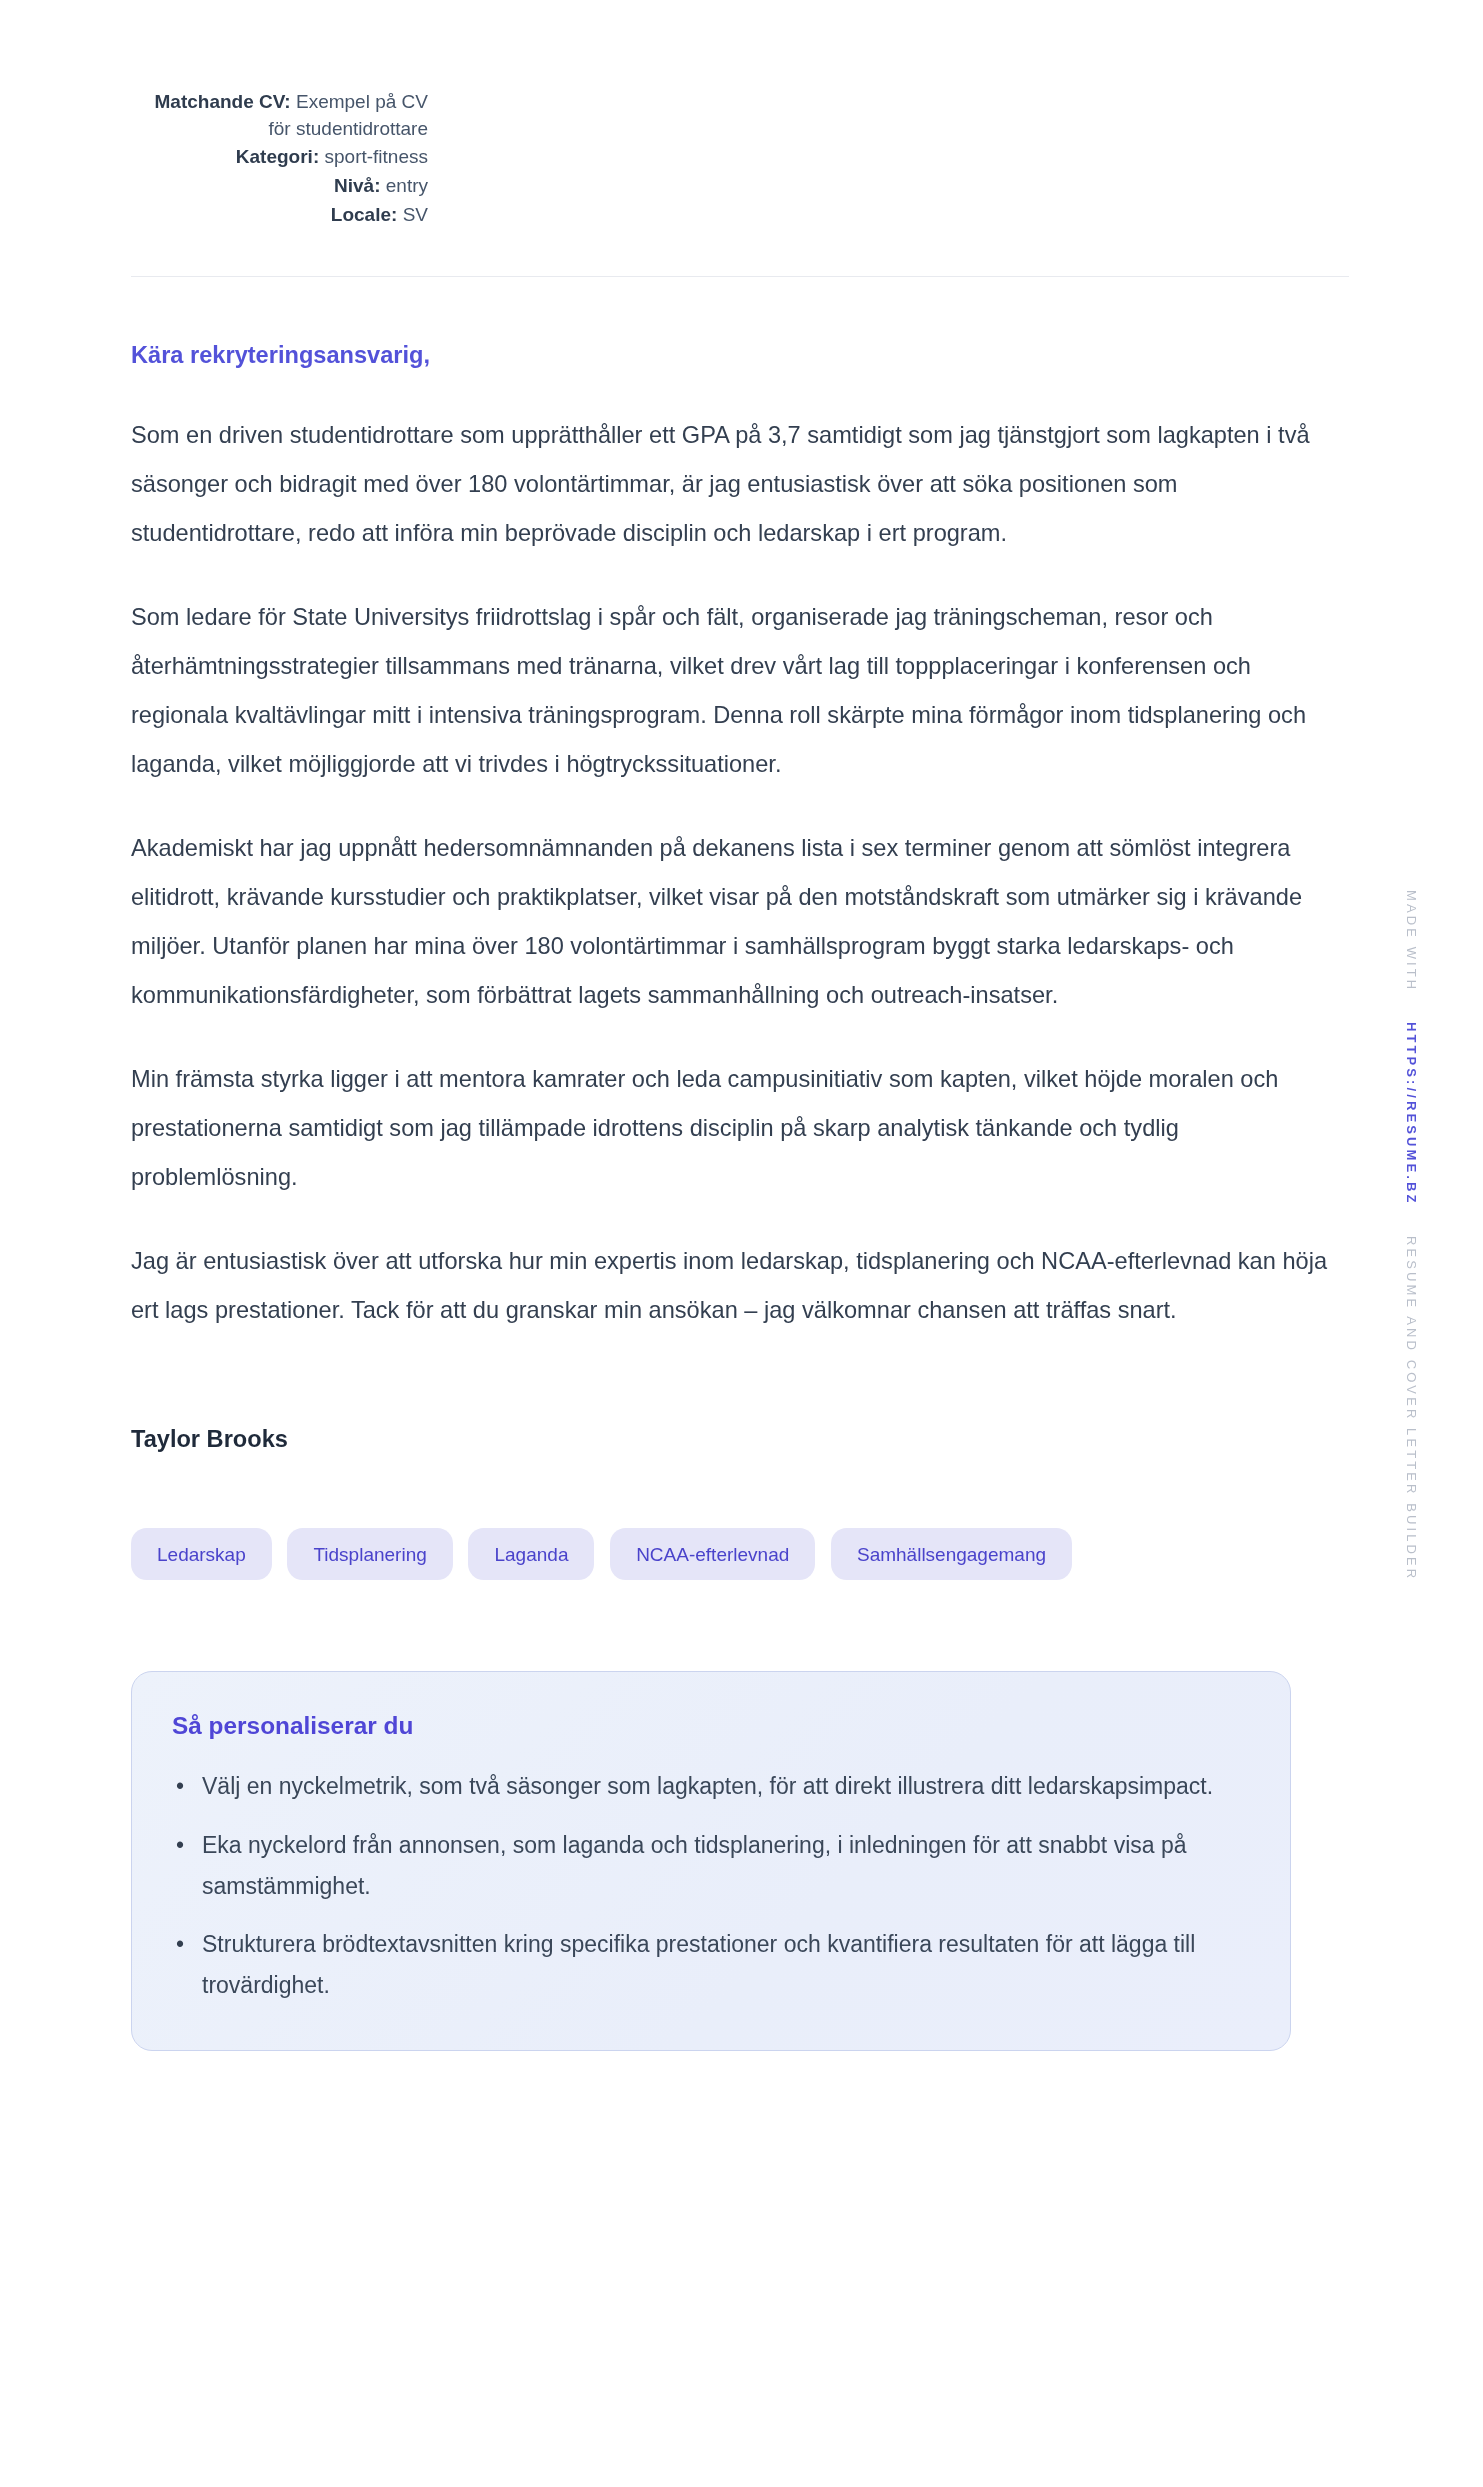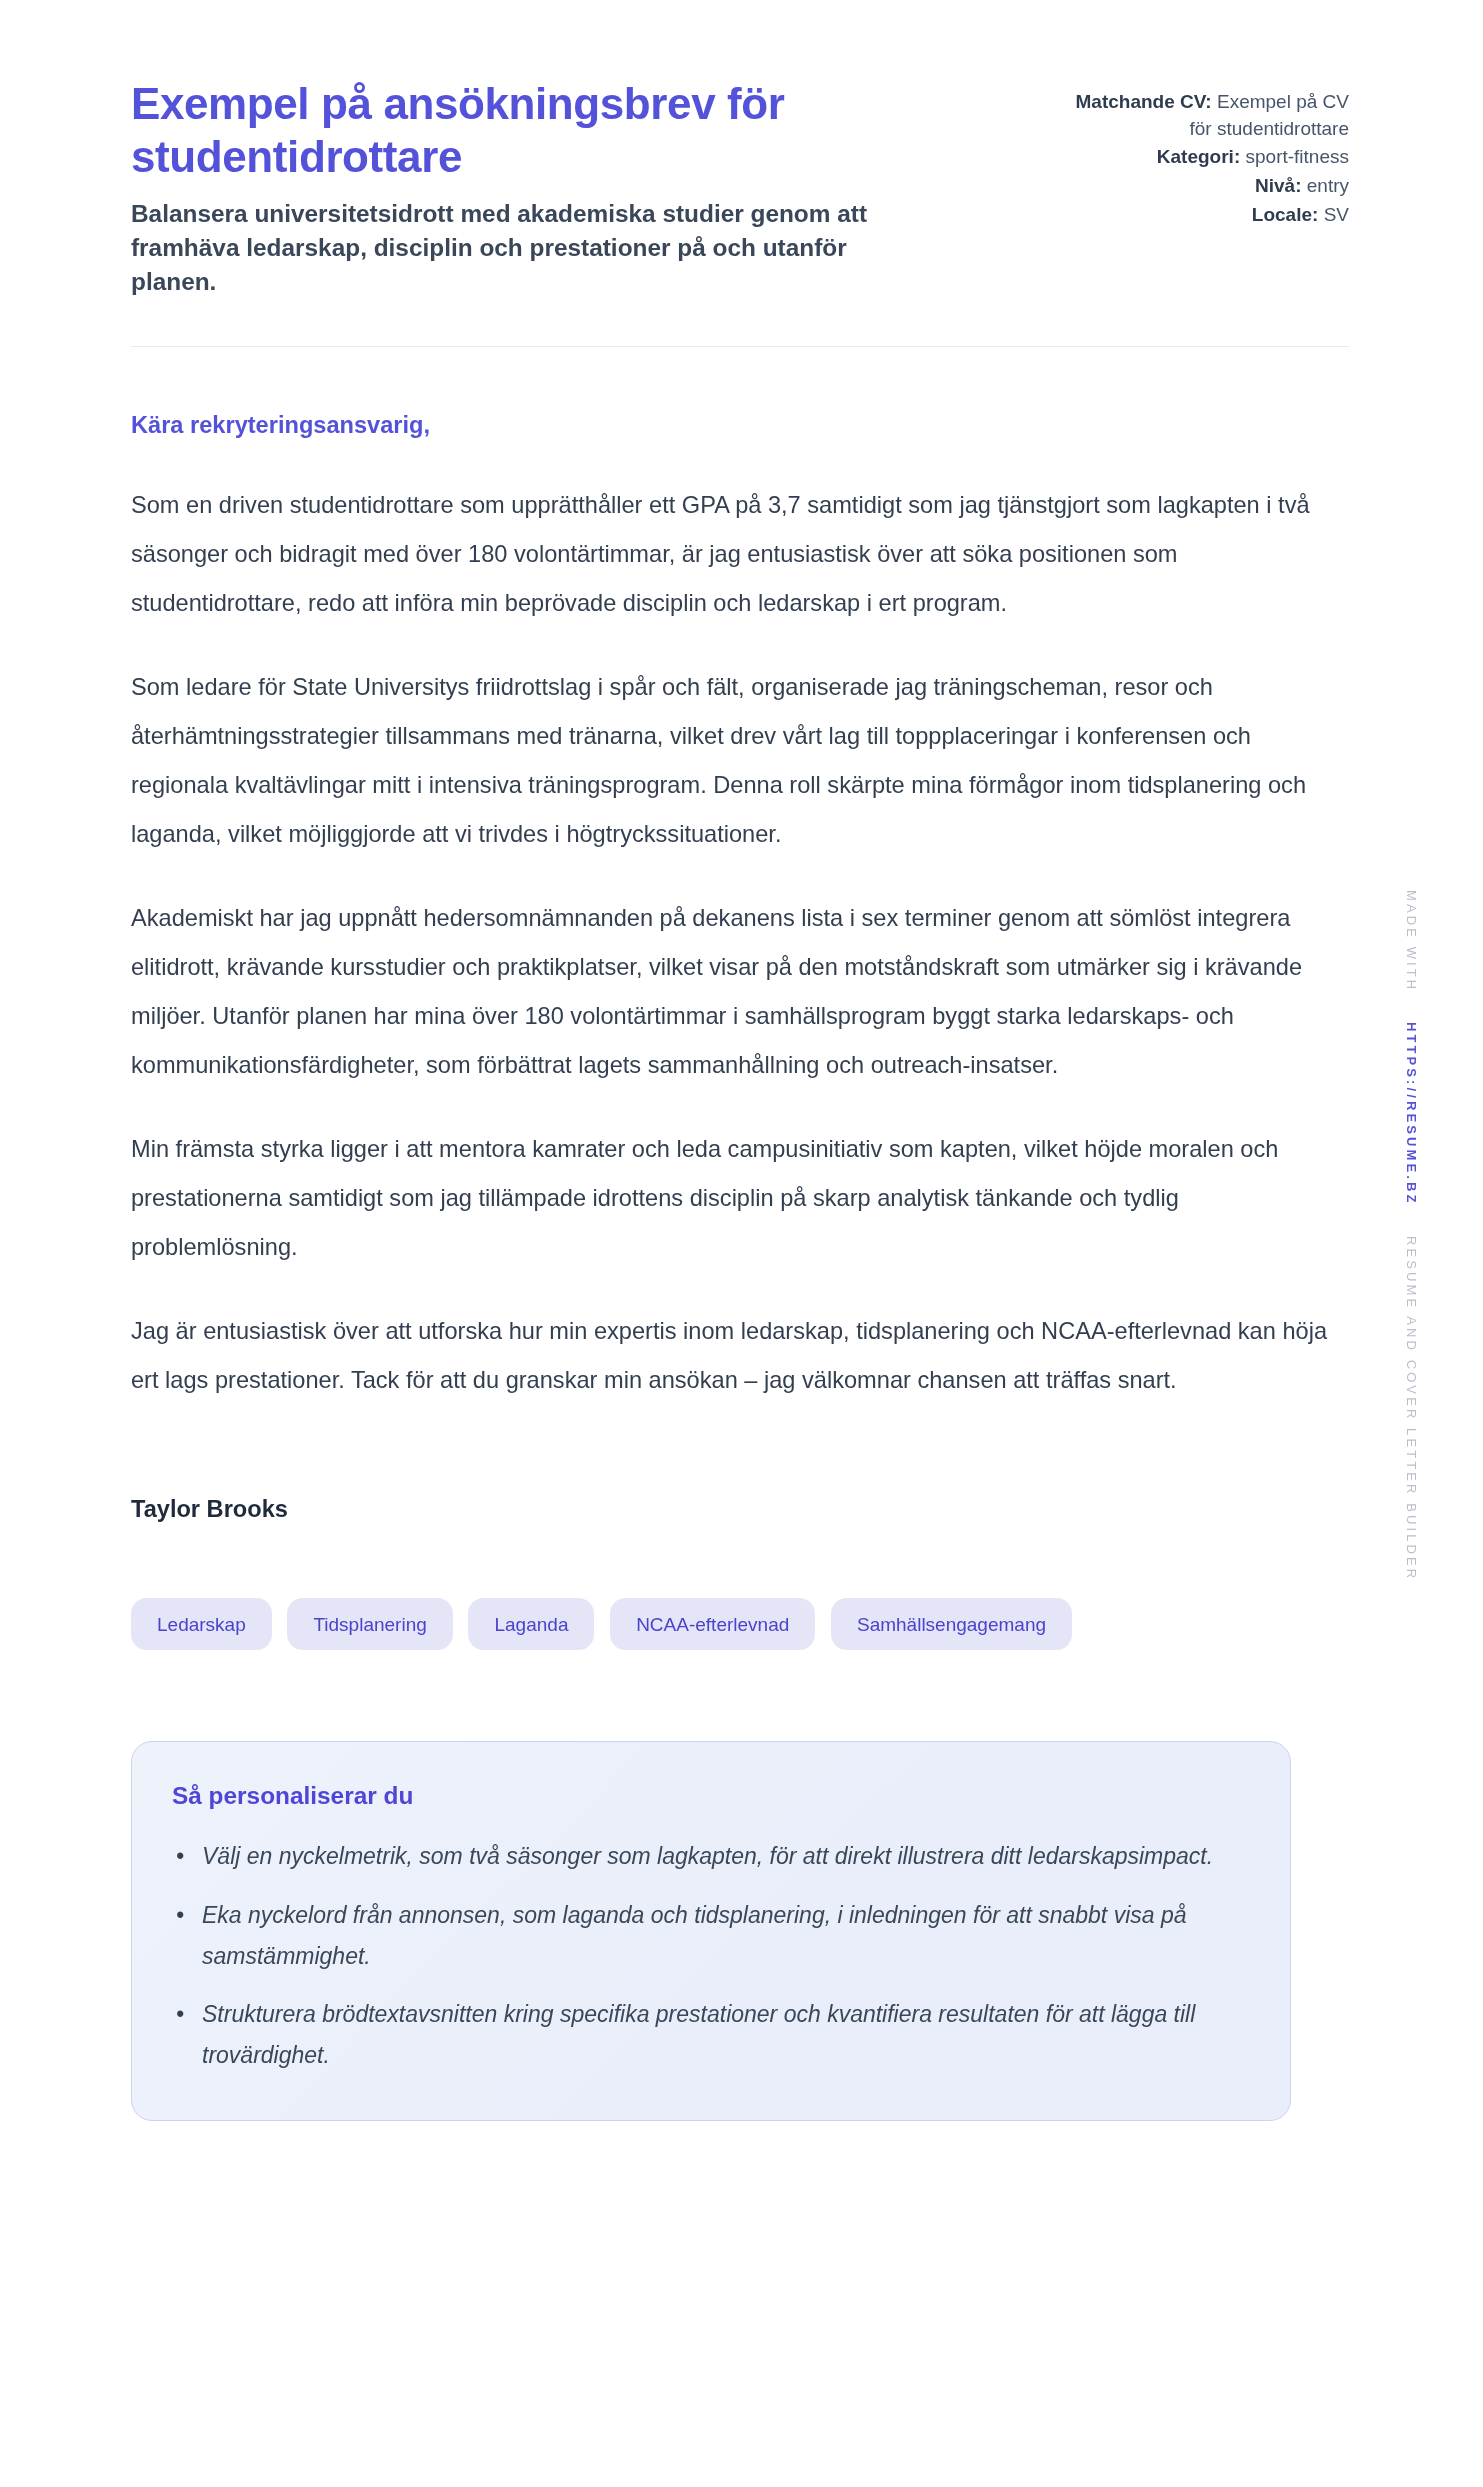--- a/index.html
+++ b/index.html
@@ -116,21 +116,20 @@
   .tips-title {
     margin: 0;
     font-size: 24.4px;
     font-weight: 700;
     color: #4f46d6;
   }
   .tips ul {
     margin: 26px 0 0 0;
     padding: 0 0 0 30px;
     list-style: none;
-    font-style: italic;
   }
   .tips li {
     position: relative;
     font-size: 23px;
     line-height: 41px;
     color: #3a4759;
     margin-bottom: 17.5px;
     max-width: 1082px;
   }
   .tips li:last-child { margin-bottom: 0; }
@@ -162,24 +161,20 @@
   }
   .watermark .wm-gray { color: #b9bfca; font-weight: 500; }
   .watermark .wm-link { color: #5352d9; font-weight: 700; }
 </style>
 </head>
 <body>
 
 <div class="page">
 
   <div class="header">
-    <div class="header-left">
-      <h1 class="page-title">Exempel på ansökningsbrev för studentidrottare</h1>
-      <p class="page-subtitle">Balansera universitetsidrott med akademiska studier genom att framhäva ledarskap, disciplin och prestationer på och utanför planen.</p>
-    </div>
     <div class="meta">
       <div class="row"><b>Matchande CV:</b> <span>Exempel på CV för studentidrottare</span></div>
       <div class="row"><b>Kategori:</b> <span>sport-fitness</span></div>
       <div class="row"><b>Nivå:</b> <span>entry</span></div>
       <div class="row"><b>Locale:</b> <span>SV</span></div>
     </div>
   </div>
 
   <hr class="divider">
 

